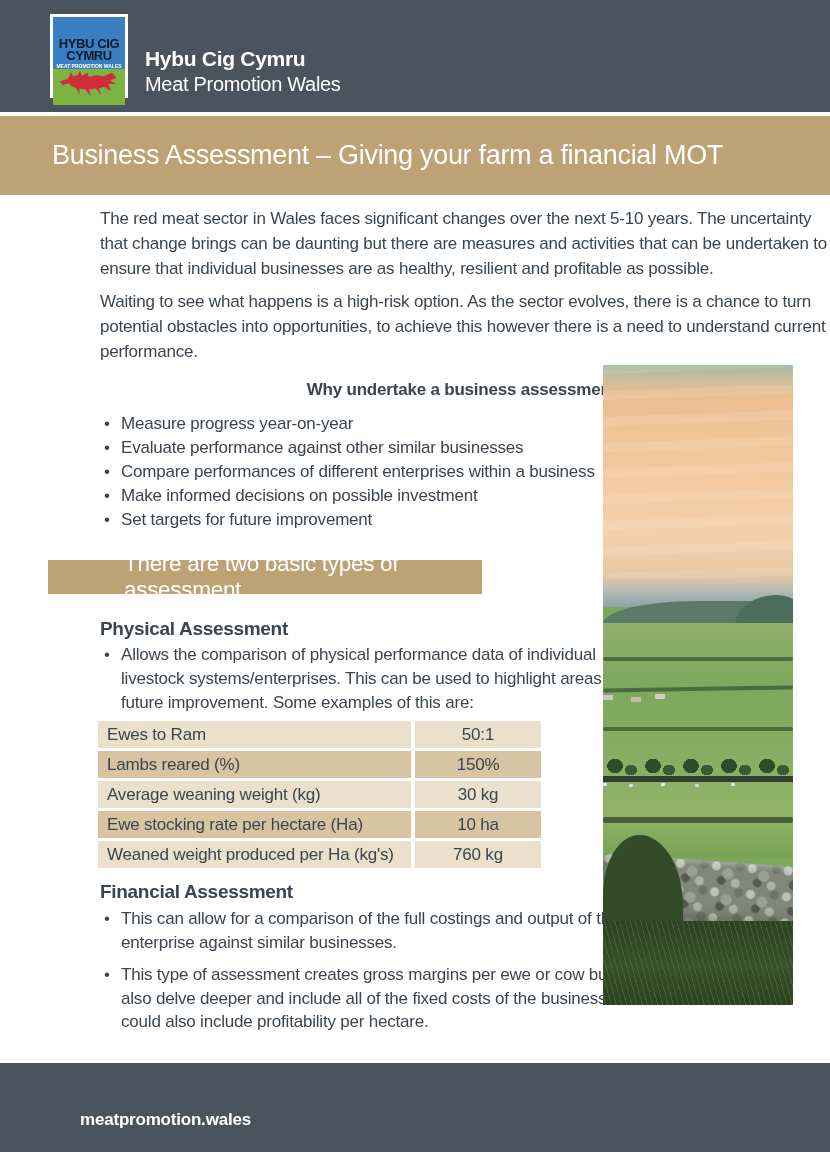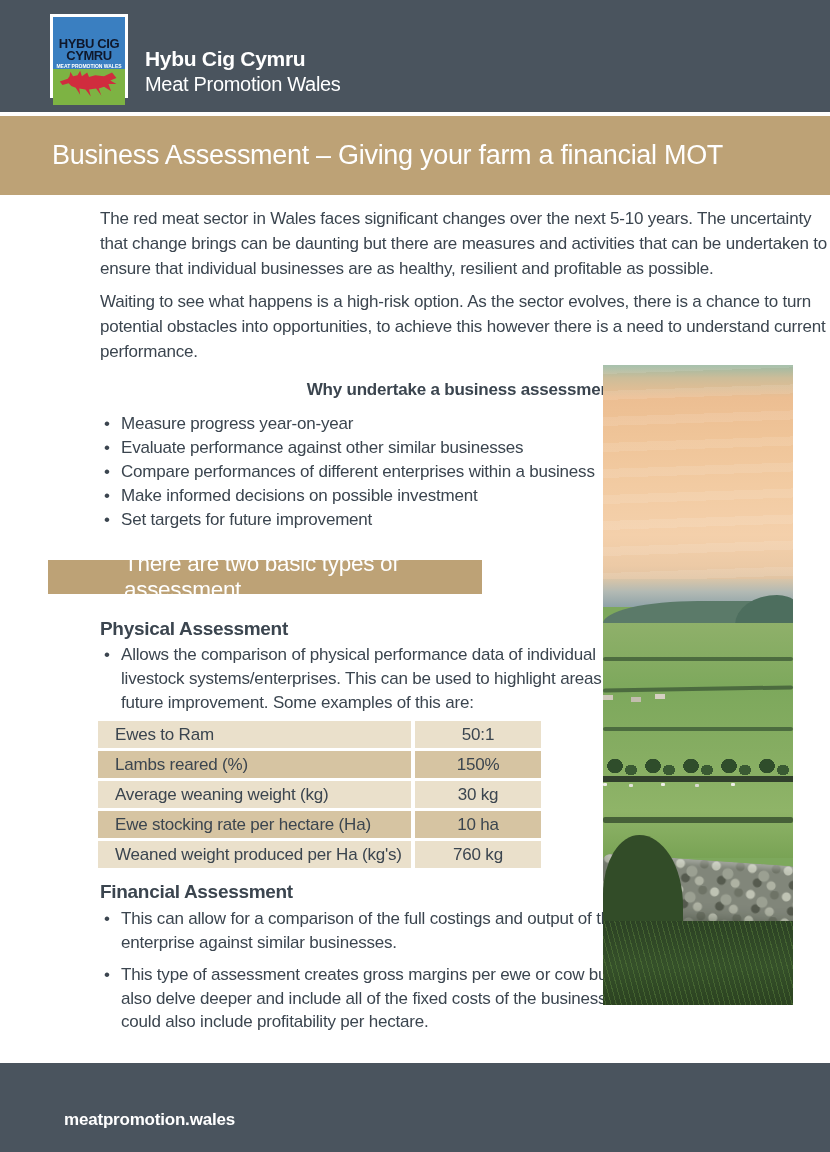--- a/index.html
+++ b/index.html
@@ -58,29 +58,29 @@
 
   .col-left { width:553px; }
   .sub-heading { margin-top:24px; font-size:19px; font-weight:bold; line-height:22px; letter-spacing:-0.3px; }
   ul.bullets.tight { margin-top:3px; }
   ul.bullets.spaced li { margin-bottom:9px; line-height:23.5px; }
   ul.bullets.spaced { margin-top:4px; }
 
   
   .perf-table { margin-top:6px; margin-left:-2px; width:443px; }
   .trow { display:flex; height:27px; margin-bottom:3px; font-size:17px; }
-  .trow .tlabel { width:313px; display:flex; align-items:center; padding-left:17px; margin-right:4px; }
+  .trow .tlabel { width:313px; display:flex; align-items:center; padding-left:9px; margin-right:4px; }
   .trow .tvalue { width:126px; display:flex; align-items:center; justify-content:center; }
   .trow.light .tlabel, .trow.light .tvalue { background:#eae0cb; }
   .trow.dark  .tlabel, .trow.dark  .tvalue { background:#d6c4a2; }
 
   
   .footer {
     position:absolute; top:1063px; left:0; width:830px; height:89px;
-    background:#4a545e; padding:47px 0 0 64px;
+    background:#4a545e; padding:47px 0 0 80px;
   }
   .footer .site { color:#ffffff; font-weight:bold; font-size:17px; letter-spacing:-0.2px; }
 
   
   .photo {
     position:absolute; left:603px; top:365px; width:190px; height:640px;
     overflow:hidden; background:#7da85c;
   }
   .photo > div { position:absolute; left:0; right:0; }
   .sky { top:0; height:218px;

